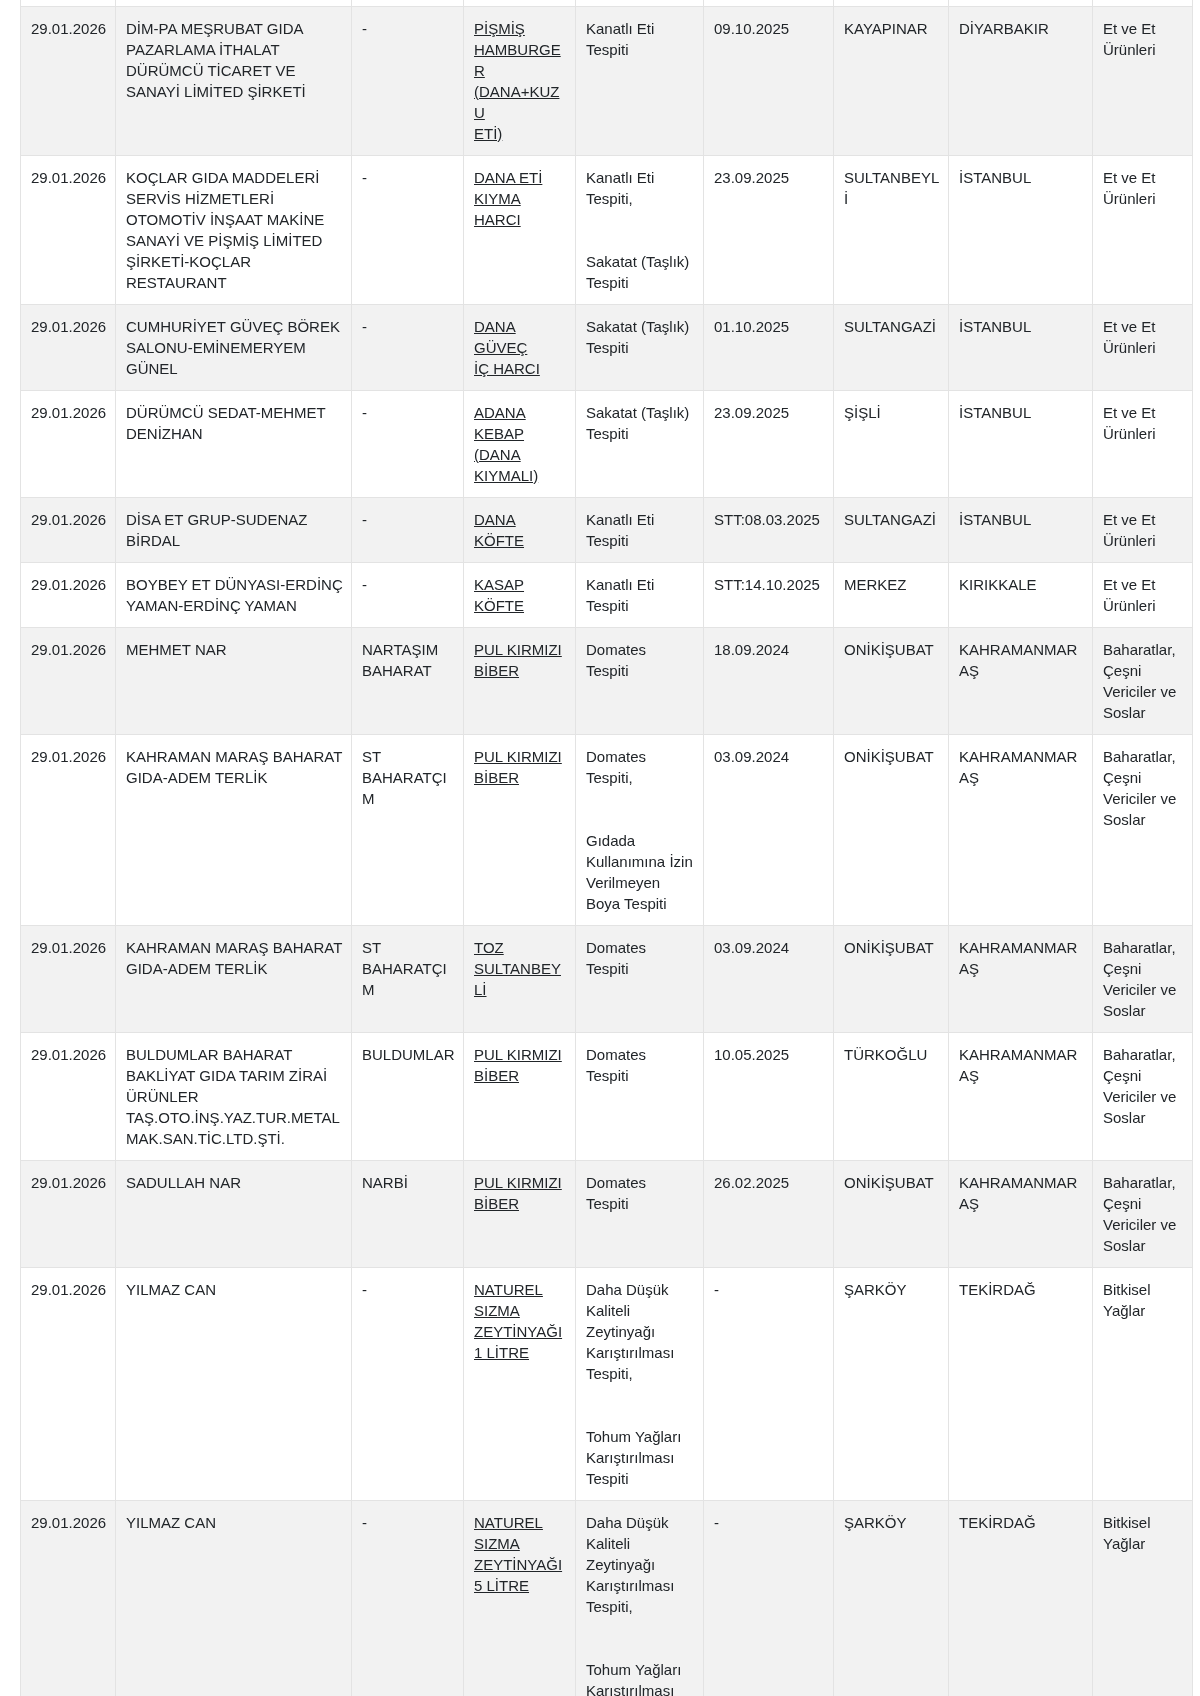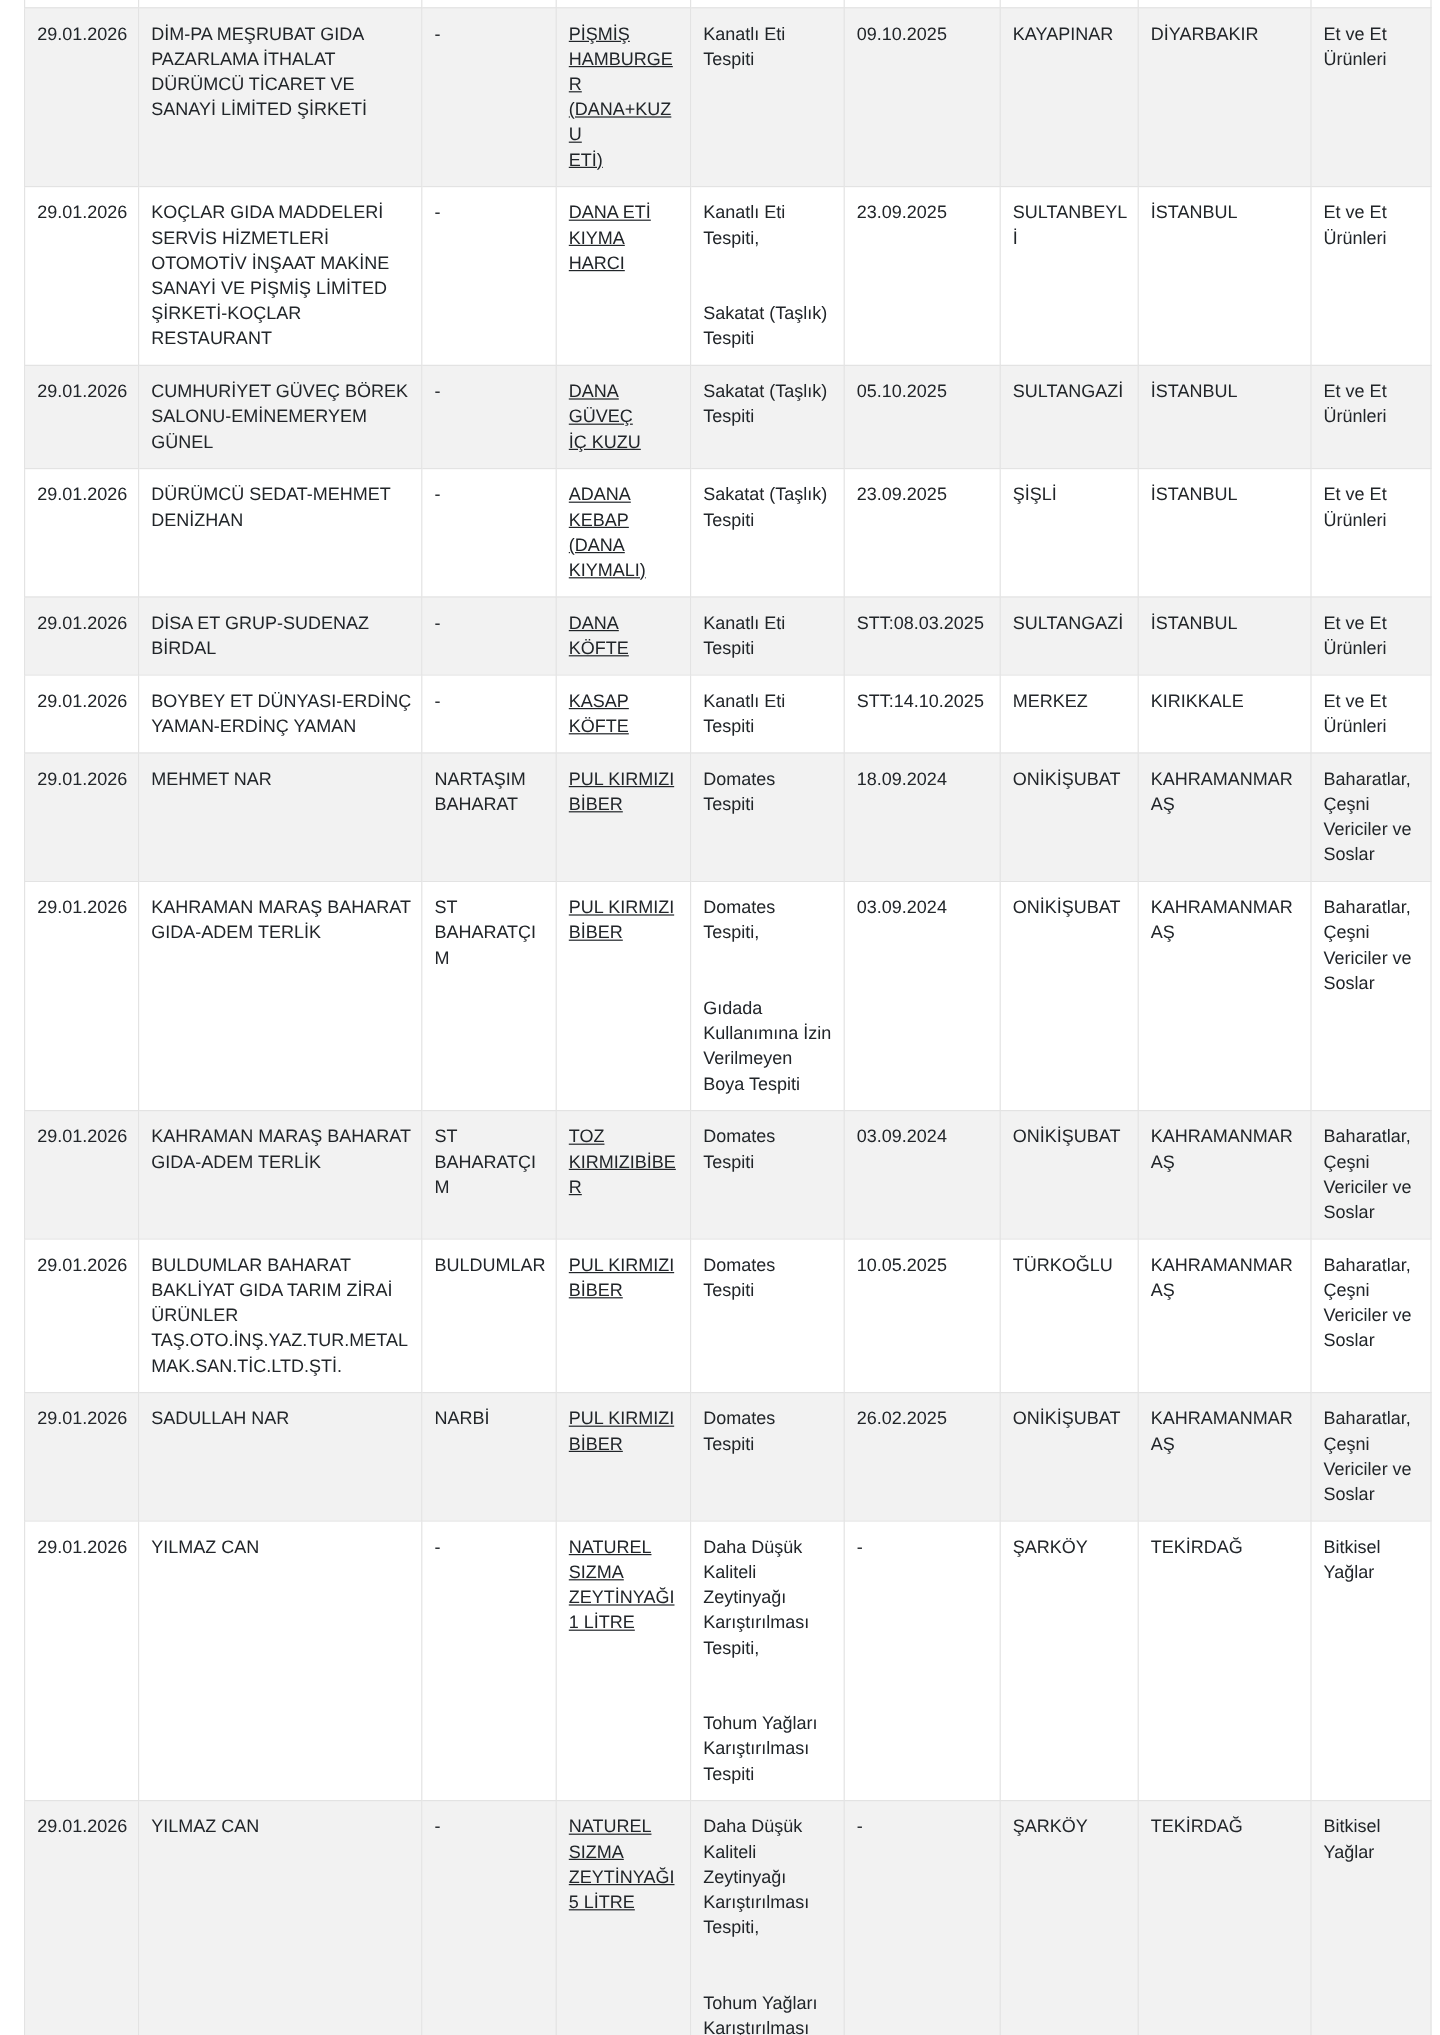--- a/index.html
+++ b/index.html
@@ -113,26 +113,26 @@
         <td>23.09.2025</td>
         <td>SULTANBEYLİ</td>
         <td>İSTANBUL</td>
         <td>Et ve Et Ürünleri</td>
       </tr>
       <tr class="alt">
         <td>29.01.2026</td>
         <td>CUMHURİYET GÜVEÇ BÖREK SALONU-EMİNEMERYEM GÜNEL</td>
         <td>-</td>
         <td class="pre">DANA GÜVEÇ
-İÇ KUZU</td>
+İÇ HARCI</td>
         <td>
           <div class="finding">Sakatat (Taşlık)
 Tespiti</div>
         </td>
-        <td>05.10.2025</td>
+        <td>01.10.2025</td>
         <td>SULTANGAZİ</td>
         <td>İSTANBUL</td>
         <td>Et ve Et Ürünleri</td>
       </tr>
       <tr>
         <td>29.01.2026</td>
         <td>DÜRÜMCÜ SEDAT-MEHMET DENİZHAN</td>
         <td>-</td>
         <td class="pre">ADANA
 KEBAP
@@ -208,21 +208,21 @@
         <td>03.09.2024</td>
         <td>ONİKİŞUBAT</td>
         <td>KAHRAMANMARAŞ</td>
         <td>Baharatlar, Çeşni Vericiler ve Soslar</td>
       </tr>
       <tr class="alt">
         <td>29.01.2026</td>
         <td>KAHRAMAN MARAŞ BAHARAT GIDA-ADEM TERLİK</td>
         <td>ST BAHARATÇIM</td>
         <td class="pre">TOZ
-KIRMIZIBİBER</td>
+SULTANBEYLİ</td>
         <td>
           <div class="finding">Domates
 Tespiti</div>
         </td>
         <td>03.09.2024</td>
         <td>ONİKİŞUBAT</td>
         <td>KAHRAMANMARAŞ</td>
         <td>Baharatlar, Çeşni Vericiler ve Soslar</td>
       </tr>
       <tr>

